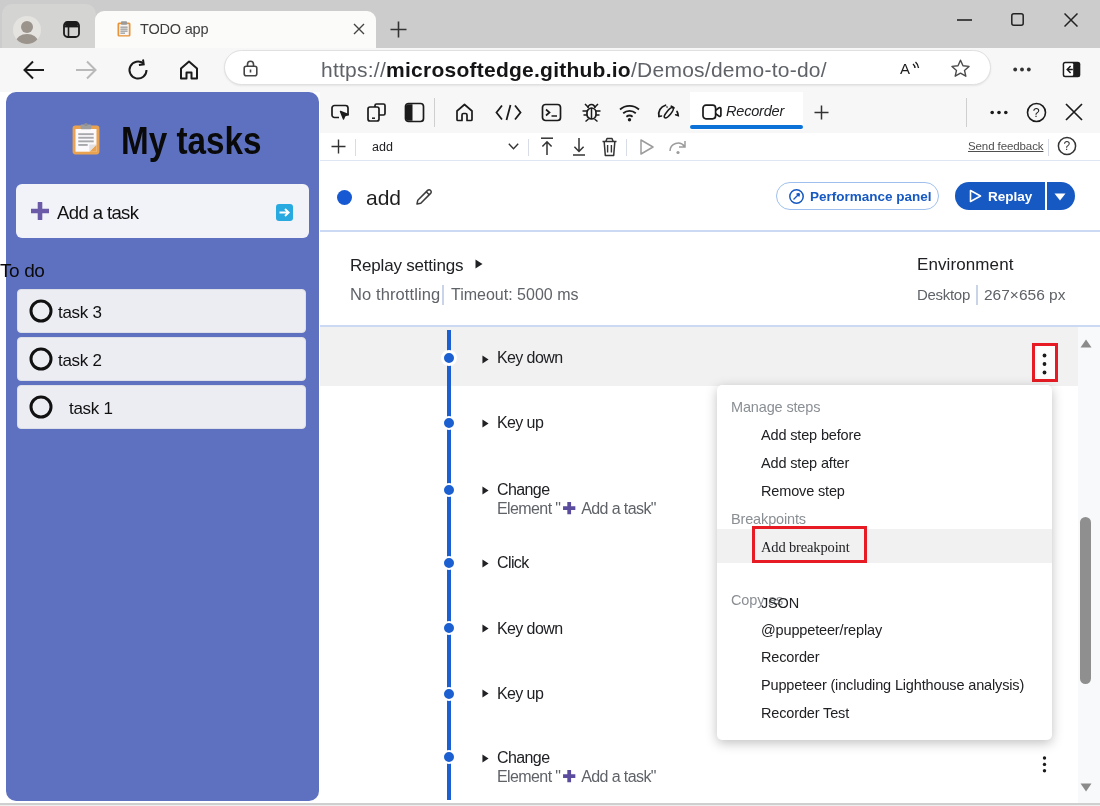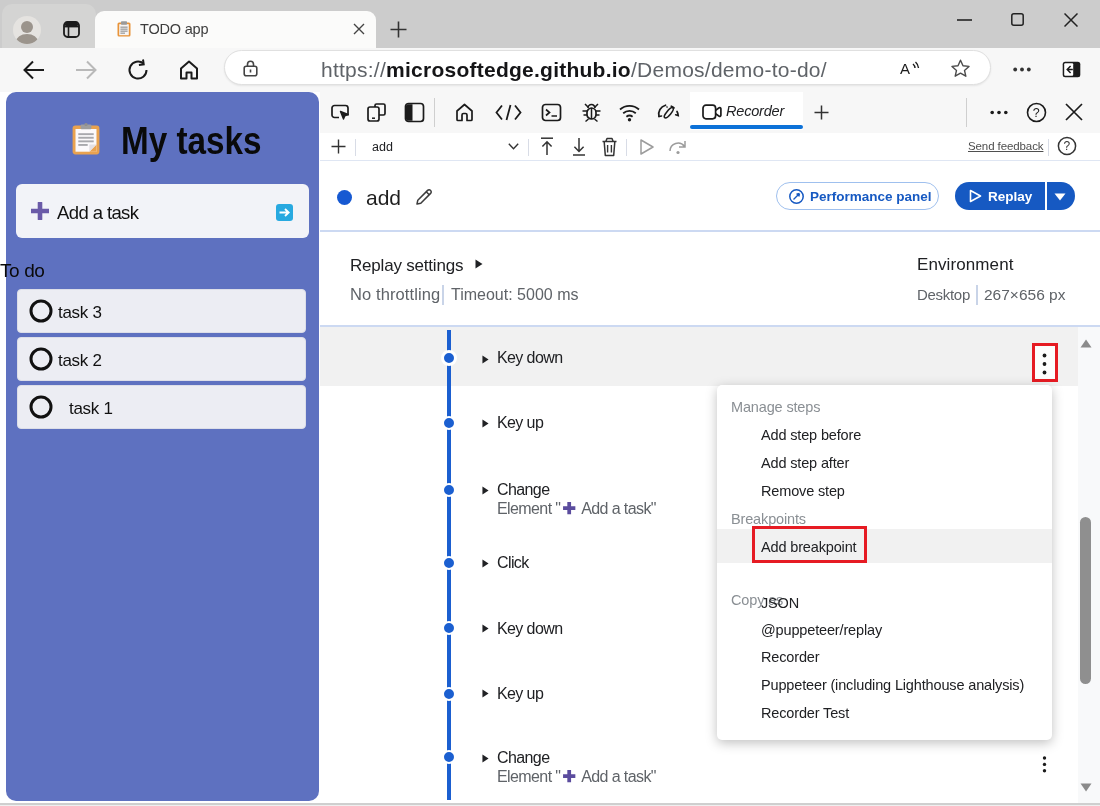--- a/index.html
+++ b/index.html
@@ -367,21 +367,21 @@
     <circle cx="2.5" cy="14.8" r="1.7" fill="#1b1b1b"></circle>
 </svg>
 
 <div class="abs" style="left:717px;top:385px;width:335px;height:355px;background:#fff;border-radius:5px;box-shadow:0 3px 12px rgba(0,0,0,0.25);"></div>
 <div class="abs" style="left:717px;top:529px;width:335px;height:34px;background:#f1f1f1;"></div>
 <div class="abs" style="left:731px;top:399px;font-size:14.5px;letter-spacing:-0.15px;color:#8a8f94;">Manage steps</div>
 <div class="abs" style="left:761px;top:427px;font-size:14.5px;letter-spacing:-0.15px;color:#202124;">Add step before</div>
 <div class="abs" style="left:761px;top:455px;font-size:14.5px;letter-spacing:-0.15px;color:#202124;">Add step after</div>
 <div class="abs" style="left:761px;top:483px;font-size:14.5px;letter-spacing:-0.15px;color:#202124;">Remove step</div>
 <div class="abs" style="left:731px;top:511px;font-size:14.5px;letter-spacing:-0.15px;color:#8a8f94;">Breakpoints</div>
-<div class="abs" style="left:761px;top:539px;font-size:14.5px;letter-spacing:-0.15px;color:#202124;">Add breakpoint</div>
+<div class="abs" style="left:761px;top:539px;font-size:14.5px;letter-spacing:-0.15px;color:#202124;font-family:Liberation Serif, serif;">Add breakpoint</div>
 <div class="abs" style="left:752px;top:526px;width:115px;height:37px;border:3px solid #e61b23;"></div>
 <div class="abs" style="left:731px;top:592px;font-size:14.5px;letter-spacing:-0.15px;color:#8a8f94;">Copy as</div>
 <div class="abs" style="left:761px;top:595px;font-size:14.5px;letter-spacing:-0.15px;color:#202124;">JSON</div>
 <div class="abs" style="left:761px;top:622px;font-size:14.5px;letter-spacing:-0.15px;color:#202124;">@puppeteer/replay</div>
 <div class="abs" style="left:761px;top:649px;font-size:14.5px;letter-spacing:-0.15px;color:#202124;">Recorder</div>
 <div class="abs" style="left:761px;top:677px;font-size:14.5px;letter-spacing:-0.15px;color:#202124;">Puppeteer (including Lighthouse analysis)</div>
 <div class="abs" style="left:761px;top:705px;font-size:14.5px;letter-spacing:-0.15px;color:#202124;">Recorder Test</div>
 
 <div class="abs" style="left:1078px;top:326.5px;width:22px;height:477px;background:#f8f9fa;"></div>
 <svg class="abs" style="left:1080px;top:339px" width="12" height="9" viewBox="0 0 12 9">

